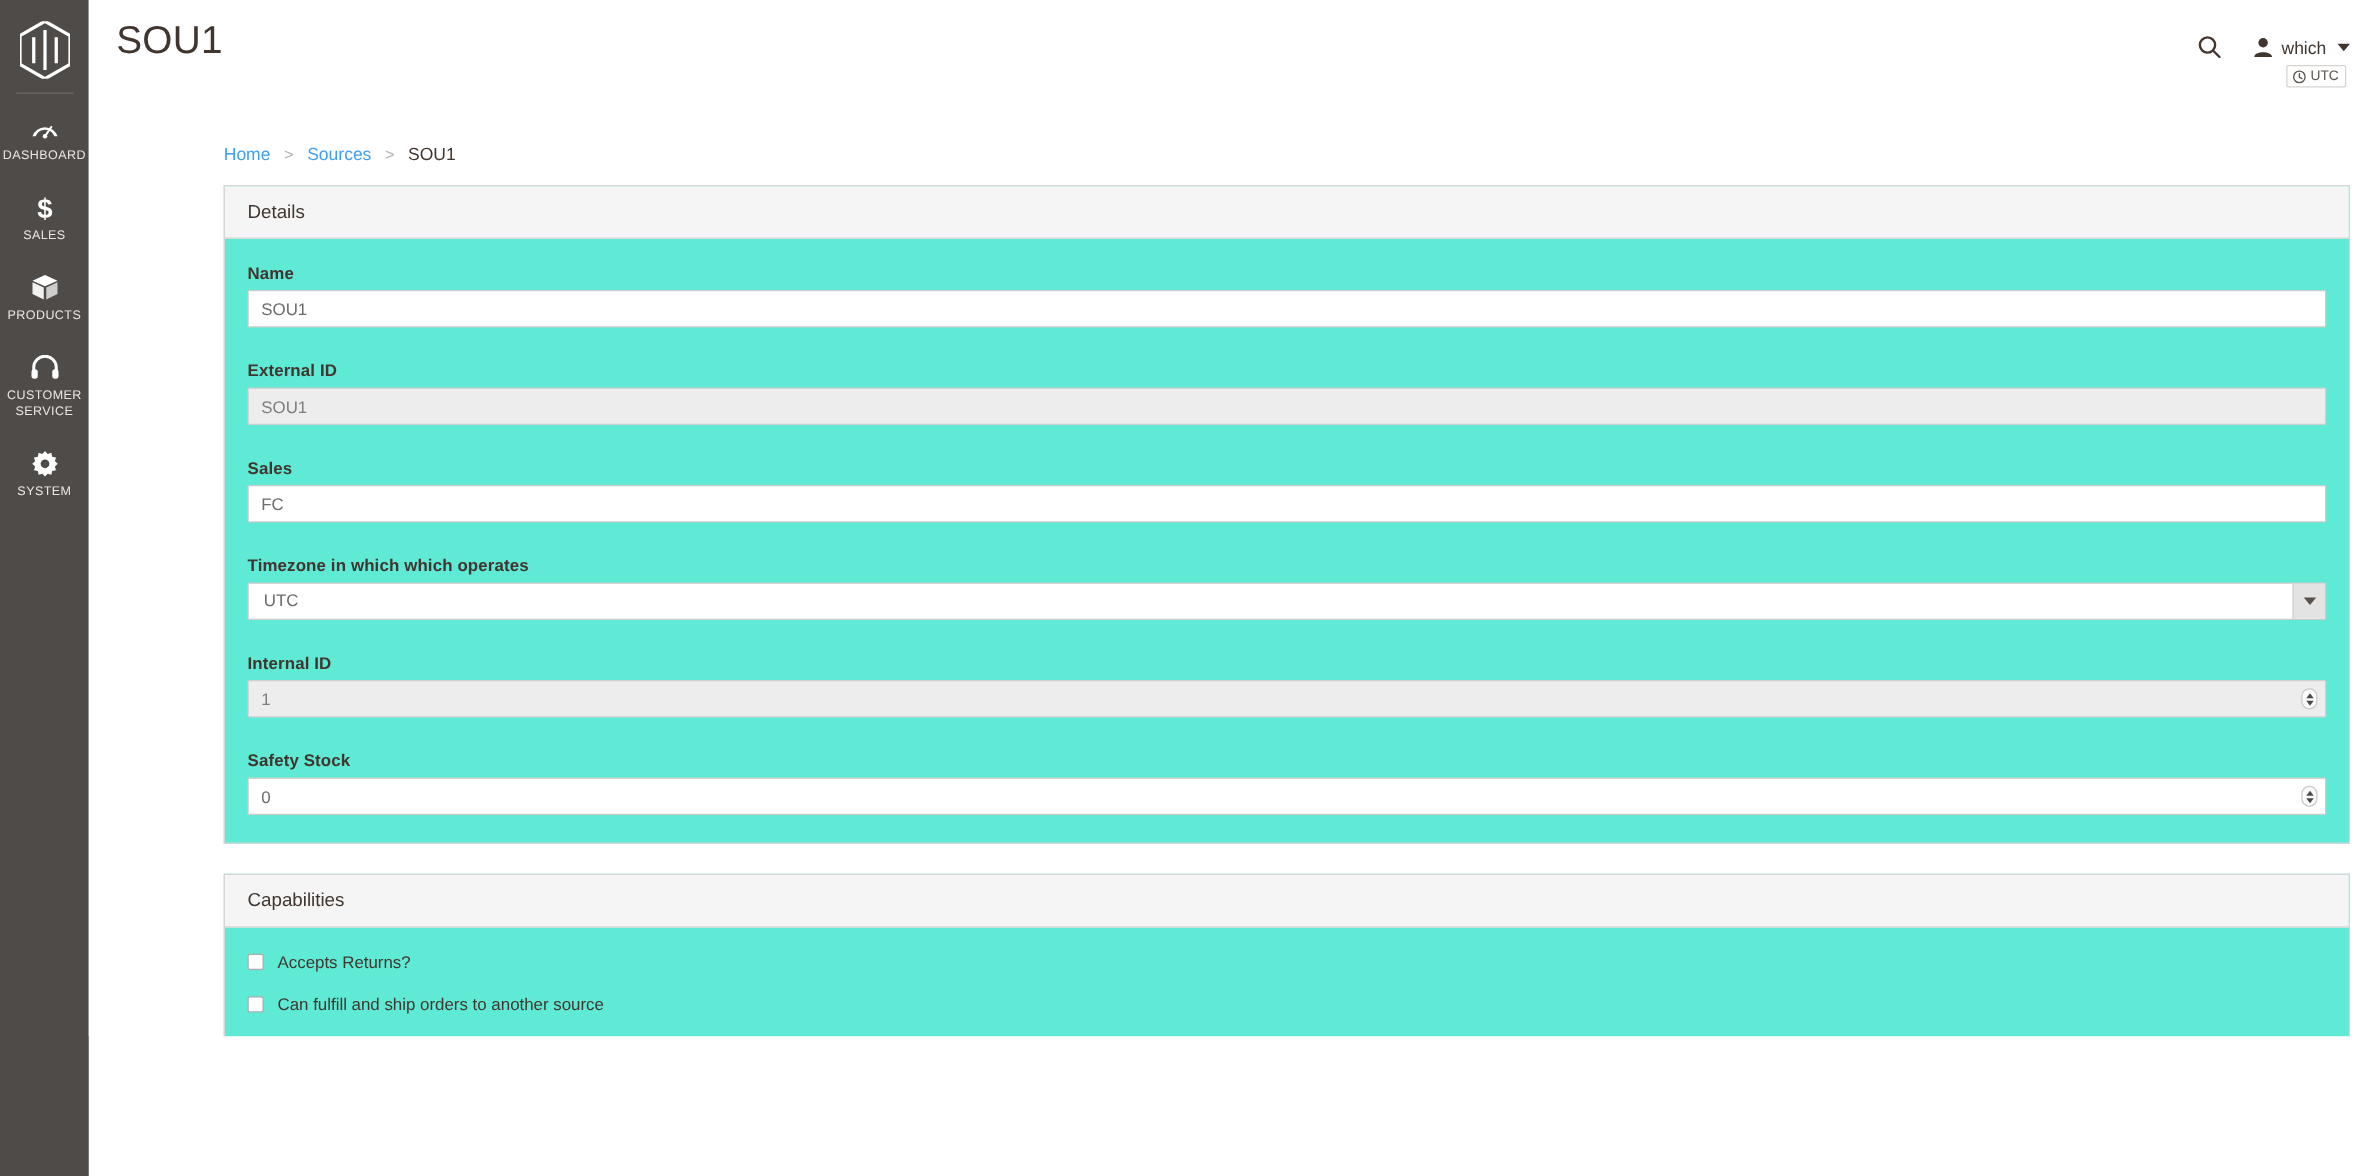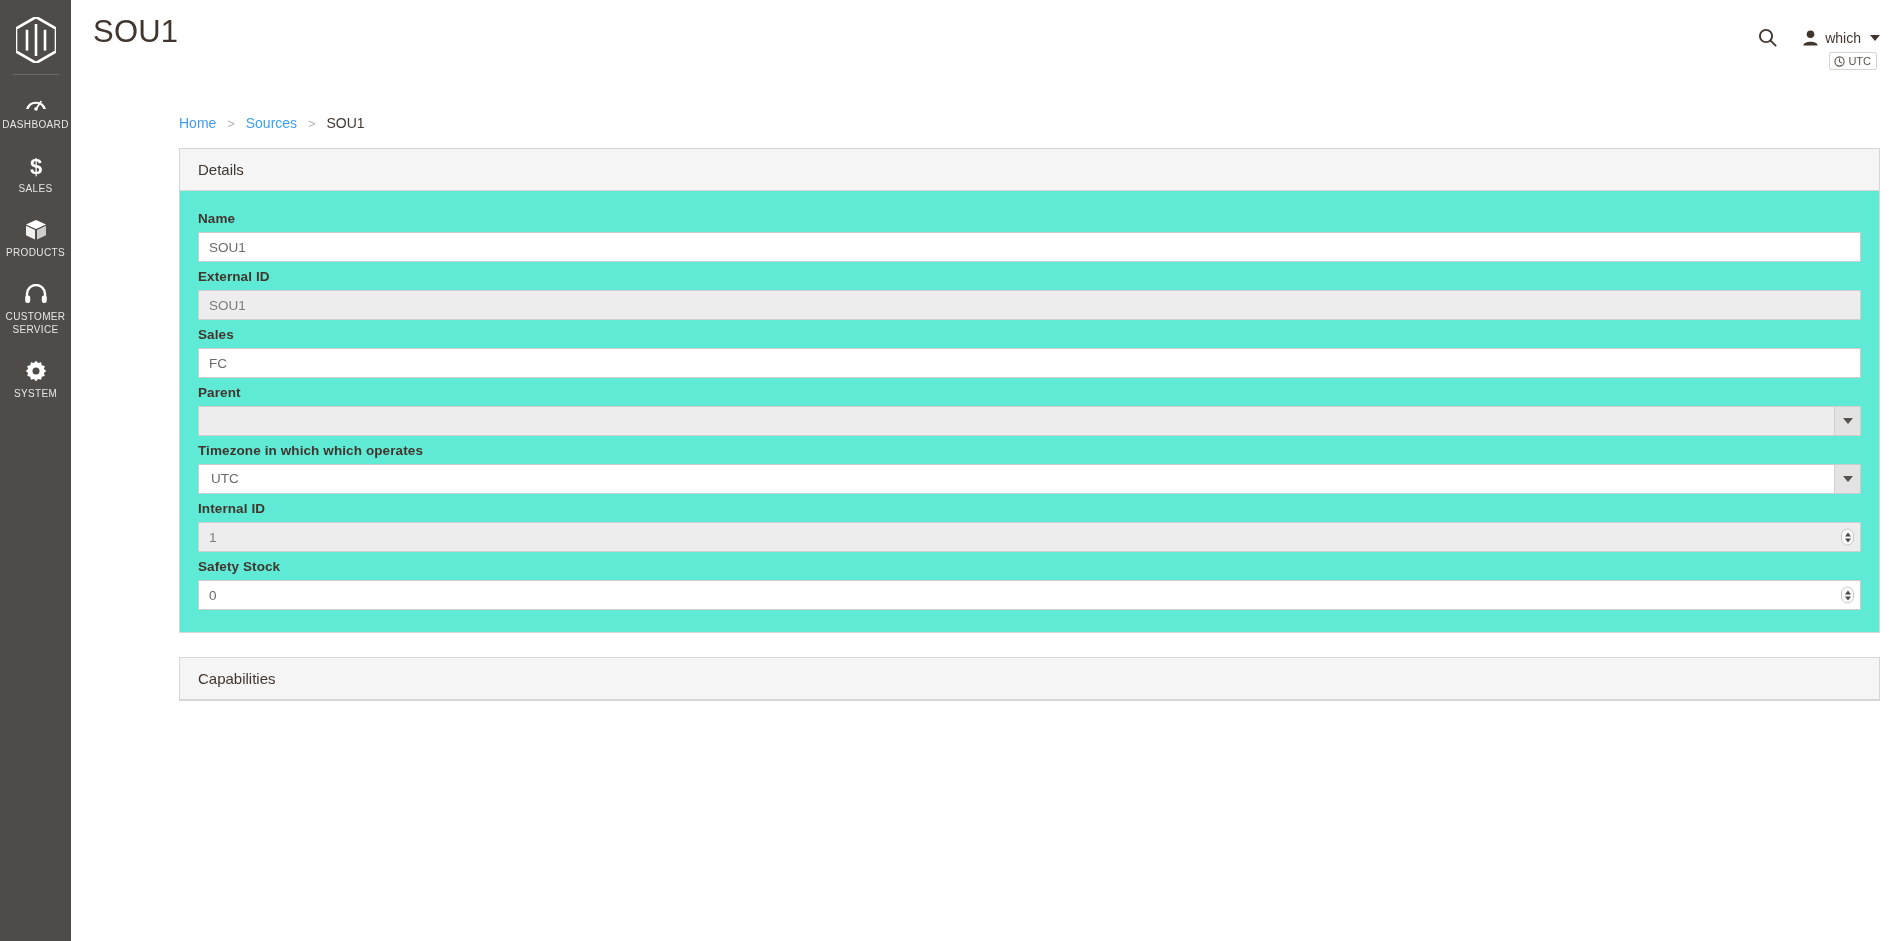--- a/index.html
+++ b/index.html
@@ -200,21 +200,21 @@
     padding: 12px 18px;
     font-size: 15px;
     color: #41362f;
     font-weight: 400;
     cursor: pointer;
     user-select: none;
   }
   .panel-body { padding: 20px 18px 18px 18px; }
 
   
-  .field { margin-bottom: 7px; }
+  .field { margin-bottom: 27px; }
   .field:last-child { margin-bottom: 4px; }
 
   .field-label {
     display: block;
     font-size: 13.5px;
     font-weight: bold;
     color: #41362f;
     margin-bottom: 6px;
     letter-spacing: 0.1px;
   }
@@ -484,31 +484,20 @@
             </div>
           </div>
 
           <div class="field">
             <label class="field-label">Sales</label>
             <div class="control">
               <input class="input-text" type="text" value="FC" style="">
             </div>
           </div>
 
-          <div class="field">
-            <label class="field-label">Parent</label>
-            <div class="control">
-              <div class="select-wrap is-disabled">
-                <span class="select-value"></span>
-                <span class="select-arrow-box">
-                  <span class="select-arrow"></span>
-                </span>
-              </div>
-            </div>
-          </div>
 
           <div class="field">
             <label class="field-label">Timezone in which which operates</label>
             <div class="control">
               <div class="select-wrap">
                 <span class="select-value">UTC</span>
                 <span class="select-arrow-box">
                   <span class="select-arrow"></span>
                 </span>
               </div>
@@ -536,17 +525,30 @@
               </span>
             </div>
           </div>
 
         </div>
       </section>
 
       <section class="panel">
         <div class="panel-header">Capabilities</div>
 
+        <div class="panel-body">
+
+          <label class="check-row">
+            <span class="check-box"></span>
+            <span class="check-label">Accepts Returns?</span>
+          </label>
+
+          <label class="check-row">
+            <span class="check-box"></span>
+            <span class="check-label">Can fulfill and ship orders to another source</span>
+          </label>
+
+        </div>
       </section>
 
     </div>
   </div>
 </div>
 
 </body></html>

